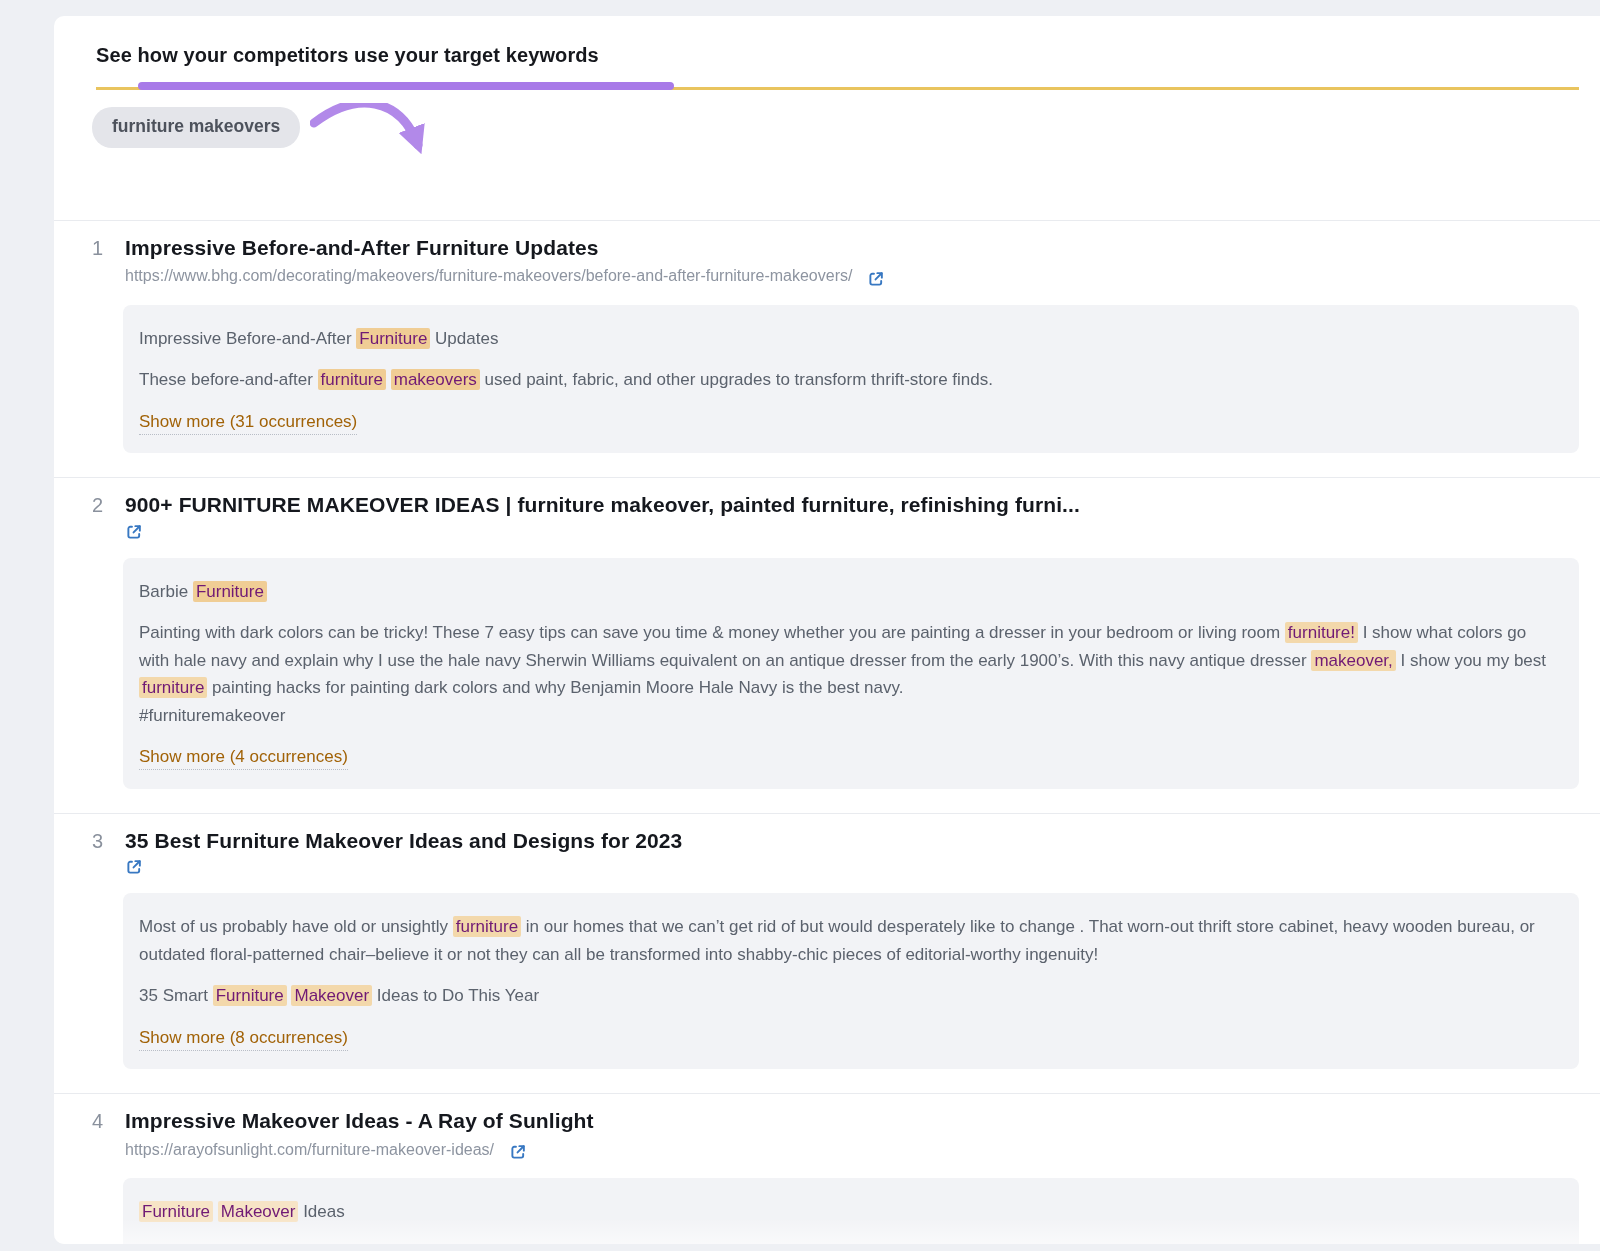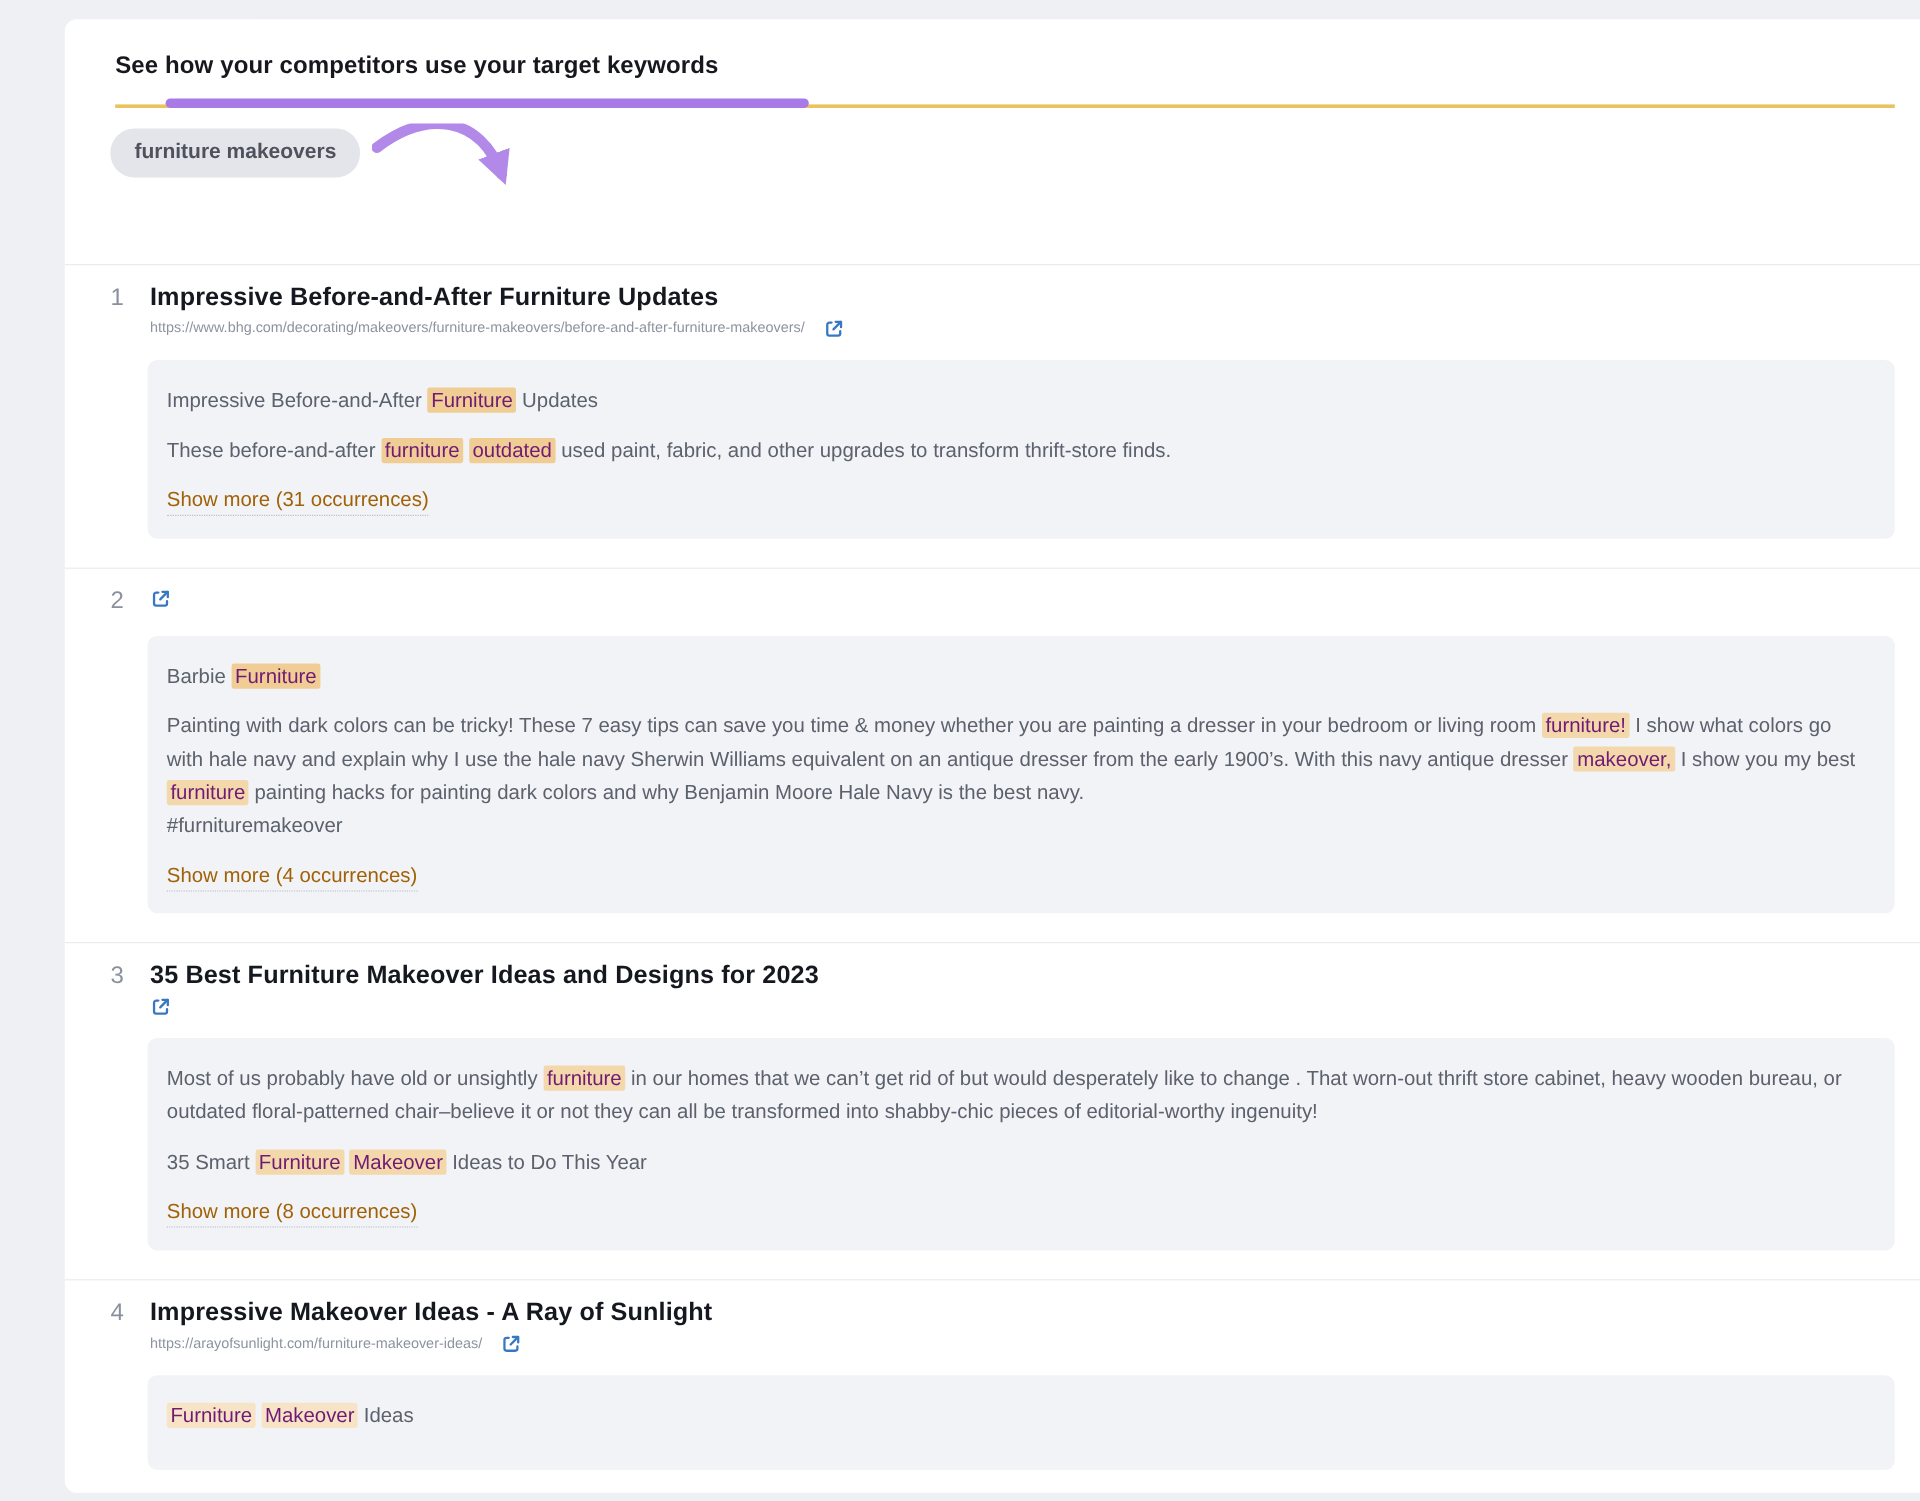--- a/index.html
+++ b/index.html
@@ -57,22 +57,22 @@
   
   .result{padding:13px 52px 24px 38px;}
   .result + .result{border-top:1px solid var(--divider);}
   .result-head{display:flex;align-items:flex-start;}
   .rank{flex:none;width:33px;font-size:20px;color:#8a919d;padding-top:3px;}
   .head-main{flex:1;min-width:0;}
   .result-title{
     font-size:21px;font-weight:bold;color:#15181e;line-height:1.35;letter-spacing:.1px;
   }
   .result-url-row{
-    margin-top:3px;display:flex;align-items:flex-start;gap:15px;
-    font-size:12px;color:#8d94a0;line-height:1.4;
+    margin-top:3px;display:flex;align-items:flex-end;gap:15px;
+    font-size:16px;color:#8d94a0;line-height:1.4;
   }
   .ext-icon{flex:none;cursor:pointer;display:inline-flex;}
   .snippet{
     margin:17px 0 0 31px;
     background:var(--snippet-bg);
     border-radius:8px;
     padding:20px 22px 18px 16px;
     font-size:17px;color:#5b626d;line-height:1.62;
   }
   .snippet-line{margin:0 0 14px;}
@@ -135,28 +135,29 @@
             <svg width="18" height="18" viewBox="0 0 16 16" fill="none">
               <path d="M6.2 3.4H4.6C3.7 3.4 3 4.1 3 5v6.4c0 .9.7 1.6 1.6 1.6H11c.9 0 1.6-.7 1.6-1.6V9.8" stroke="#3878c2" stroke-width="1.7" stroke-linecap="round"></path>
               <path d="M9.2 2.8h4v4" stroke="#3878c2" stroke-width="1.7" stroke-linecap="round" stroke-linejoin="round"></path>
               <path d="M13 2.9 7.6 8.4" stroke="#3878c2" stroke-width="1.7" stroke-linecap="round"></path>
             </svg>
           </span>
         </div>
       </div>
     </div>
     <div class="snippet">
-      <div class="snippet-line">Impressive Before-and-After <mark class="hl">Furniture</mark> Updates</div><div class="snippet-line">These before-and-after <mark class="hl">furniture</mark> <mark class="hl">outdated</mark> used paint, fabric, and other upgrades to transform thrift-store finds.</div><a class="show-more">Show more (31 occurrences)</a>
+      <div class="snippet-line">Impressive Before-and-After <mark class="hl">Furniture</mark> Updates</div><div class="snippet-line">These before-and-after <mark class="hl">furniture</mark> <mark class="hl">makeovers</mark> used paint, fabric, and other upgrades to transform thrift-store finds.</div><a class="show-more">Show more (31 occurrences)</a>
     </div>
   </div>
 
   <div class="result">
     <div class="result-head">
       <span class="rank">2</span>
       <div class="head-main">
+        <div class="result-title">900+ FURNITURE MAKEOVER IDEAS | furniture makeover, painted furniture, refinishing furni...</div>
         <div class="result-url-row">
           <span class="ext-icon">
             <svg width="18" height="18" viewBox="0 0 16 16" fill="none">
               <path d="M6.2 3.4H4.6C3.7 3.4 3 4.1 3 5v6.4c0 .9.7 1.6 1.6 1.6H11c.9 0 1.6-.7 1.6-1.6V9.8" stroke="#3878c2" stroke-width="1.7" stroke-linecap="round"></path>
               <path d="M9.2 2.8h4v4" stroke="#3878c2" stroke-width="1.7" stroke-linecap="round" stroke-linejoin="round"></path>
               <path d="M13 2.9 7.6 8.4" stroke="#3878c2" stroke-width="1.7" stroke-linecap="round"></path>
             </svg>
           </span>
         </div>
       </div>

